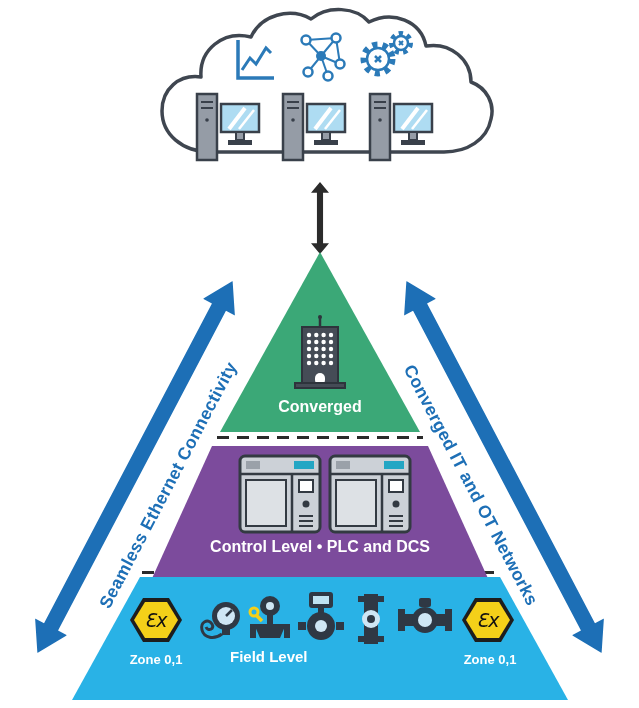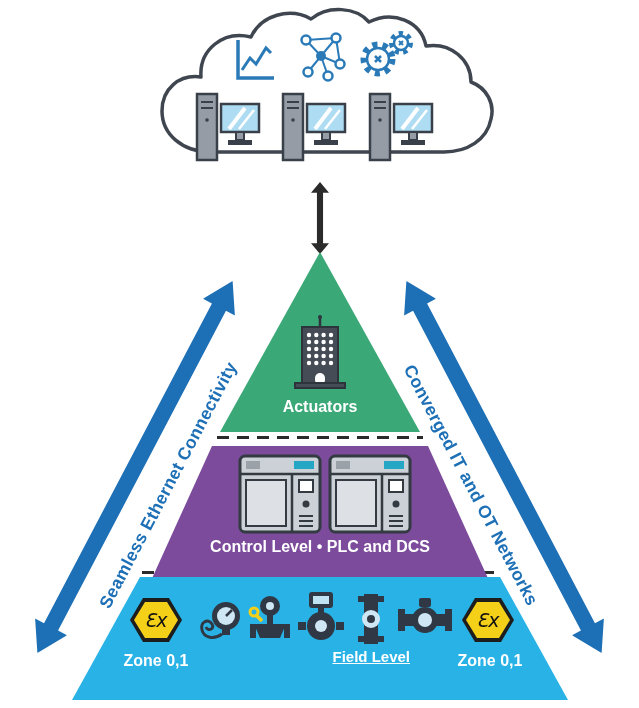--- a/index.html
+++ b/index.html
@@ -67,25 +67,25 @@
   
   .ex-badge{position:absolute;width:52px;height:44px;background:#1d1d1d;
     clip-path:polygon(25% 0,75% 0,100% 50%,75% 100%,25% 100%,0 50%);
     display:flex;align-items:center;justify-content:center;}
   .ex-badge.left{left:58px;top:21px;}
   .ex-badge.right{left:390px;top:21px;}
   .ex-inner{width:44px;height:36px;background:var(--ex-yellow,#F4D019);
     clip-path:polygon(25% 0,75% 0,100% 50%,75% 100%,25% 100%,0 50%);
     display:flex;align-items:center;justify-content:center;
     font-family:"DejaVu Sans",sans-serif;font-weight:400;font-style:italic;font-size:19px;color:#111;}
-  .zone{position:absolute;top:75px;width:92px;text-align:center;color:#fff;font-weight:700;font-size:16px;}
+  .zone{position:absolute;top:75px;width:92px;text-align:center;color:#fff;font-weight:700;font-size:13px;}
   .zone.left{left:38px;}
   .zone.right{left:372px;}
-  .field-labels{position:absolute;left:158px;top:71px;width:180px;text-align:right;
-    color:#fff;font-weight:700;font-size:15px;line-height:17px;text-decoration:underline;}
+  .field-labels{position:absolute;left:158px;top:71px;width:180px;text-align:left;
+    color:#fff;font-weight:700;font-size:15px;line-height:17px;}
   .fdev{position:absolute;}
   .fdev.d1{left:120px;top:19px;}
   .fdev.d2{left:174px;top:17px;}
   .fdev.d3{left:224px;top:13px;}
   .fdev.d4{left:278px;top:15px;}
   .fdev.d5{left:324px;top:19px;}
 </style>
 </head>
 <body>
 
@@ -198,21 +198,21 @@
           <circle cx="36.6" cy="42" r="2.2"></circle>
           <circle cx="44" cy="42" r="2.2"></circle>
         <circle cx="22" cy="49" r="2.2"></circle>
           <circle cx="29.3" cy="49" r="2.2"></circle>
           <circle cx="36.6" cy="49" r="2.2"></circle>
           <circle cx="44" cy="49" r="2.2"></circle>
       </g>
       <rect x="28" y="59" width="10" height="12" rx="5" fill="#fff"></rect>
       <rect x="8" y="69" width="50" height="5" fill="#454c56" stroke="#2e343c" stroke-width="2"></rect>
     </svg>
-    <div class="lvl-label">Actuators</div>
+    <div class="lvl-label">Converged</div>
   </div>
 
   <div class="level purple">
     <svg class="plc p1" width="84" height="80" viewBox="0 0 84 80">
       <rect x="2" y="2" width="80" height="76" rx="5" fill="#ccd1d7" stroke="#333a42" stroke-width="3"></rect>
       <line x1="2" y1="20" x2="82" y2="20" stroke="#333a42" stroke-width="2.5"></line>
       <rect x="56" y="7" width="20" height="8" fill="#24a6c4"></rect>
       <rect x="8" y="7" width="14" height="8" fill="#9aa1a9"></rect>
       <line x1="54" y1="20" x2="54" y2="78" stroke="#333a42" stroke-width="2.5"></line>
       <rect x="8" y="26" width="40" height="46" fill="#dde1e5" stroke="#333a42" stroke-width="2"></rect>

